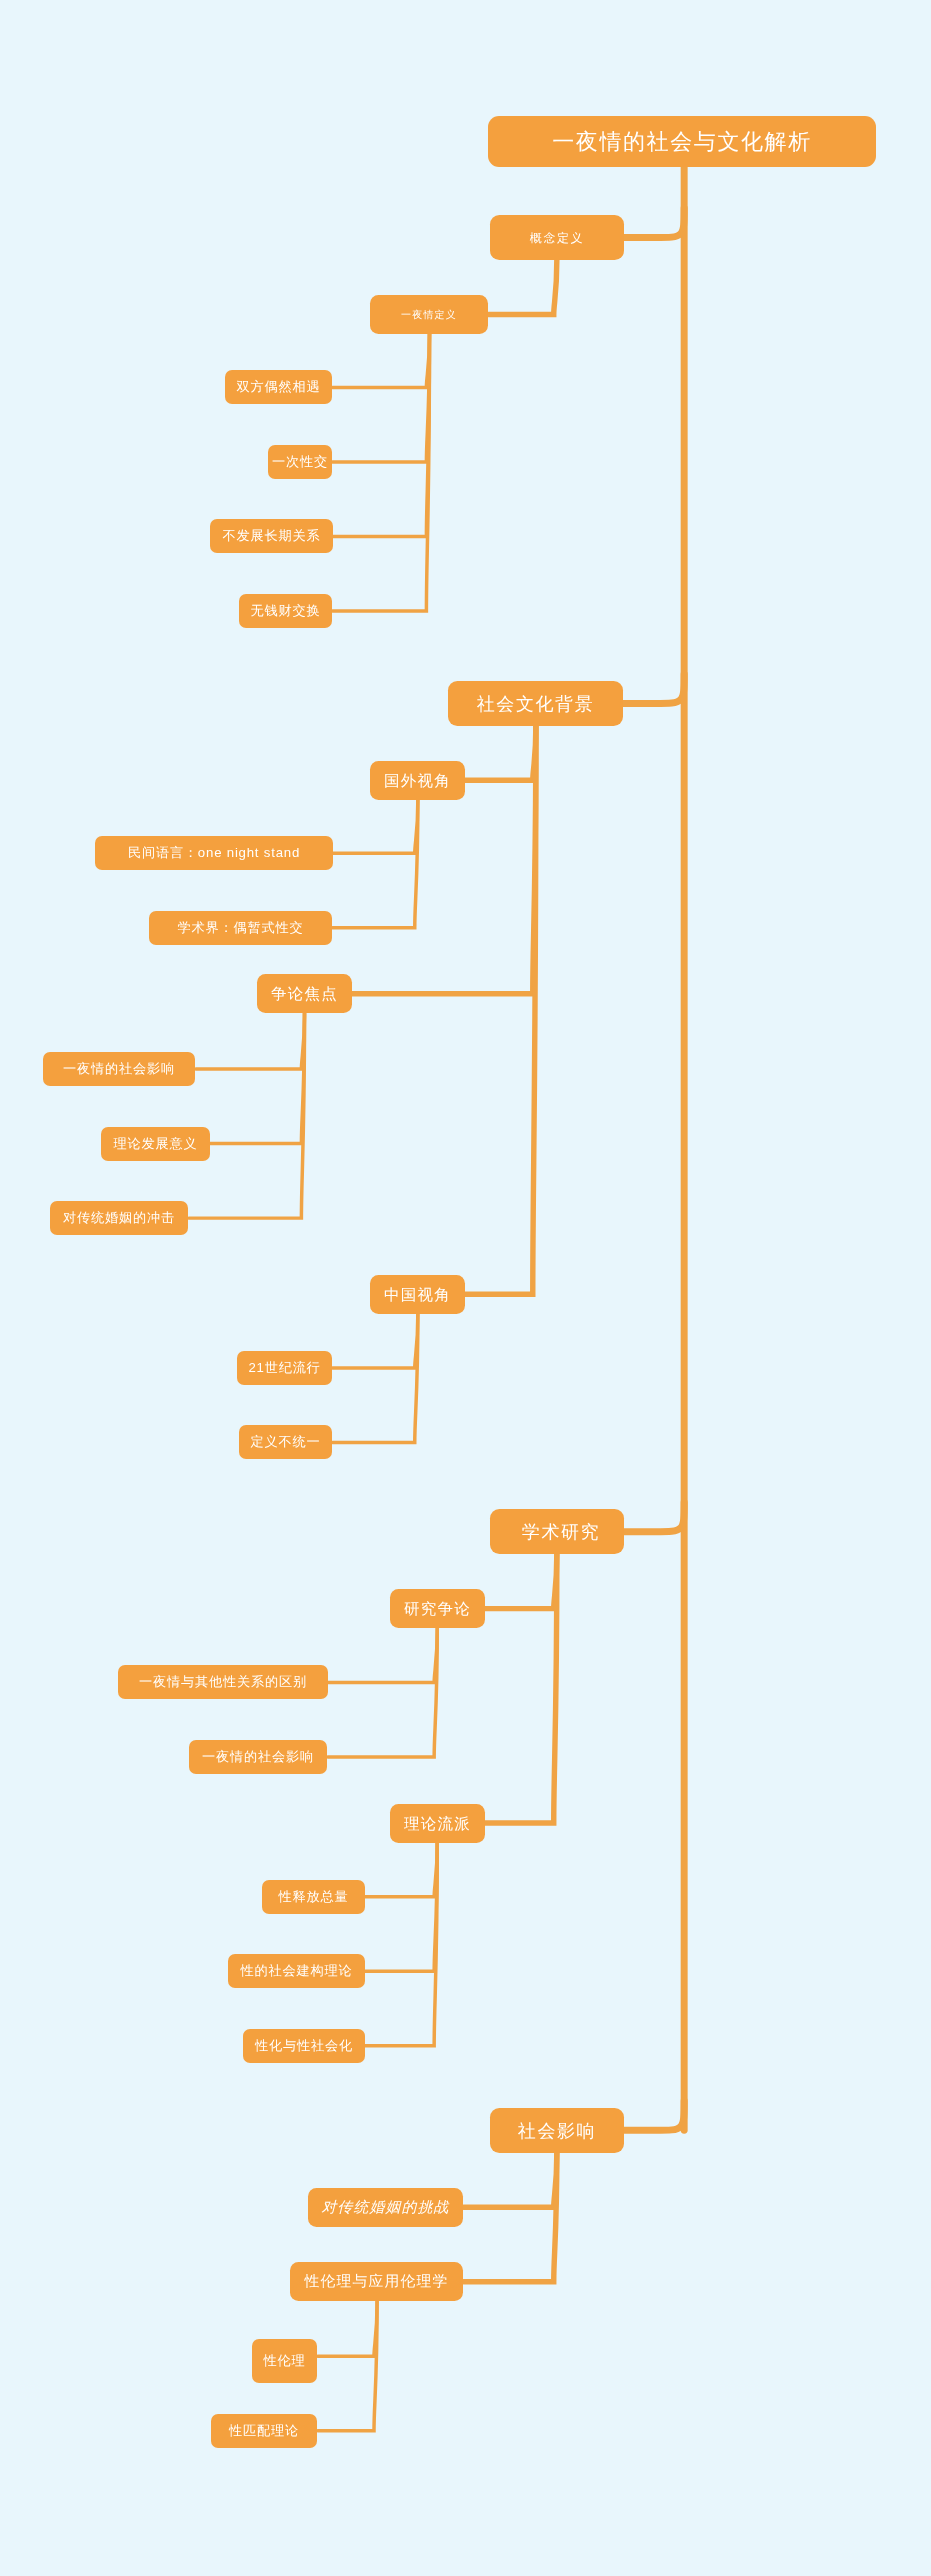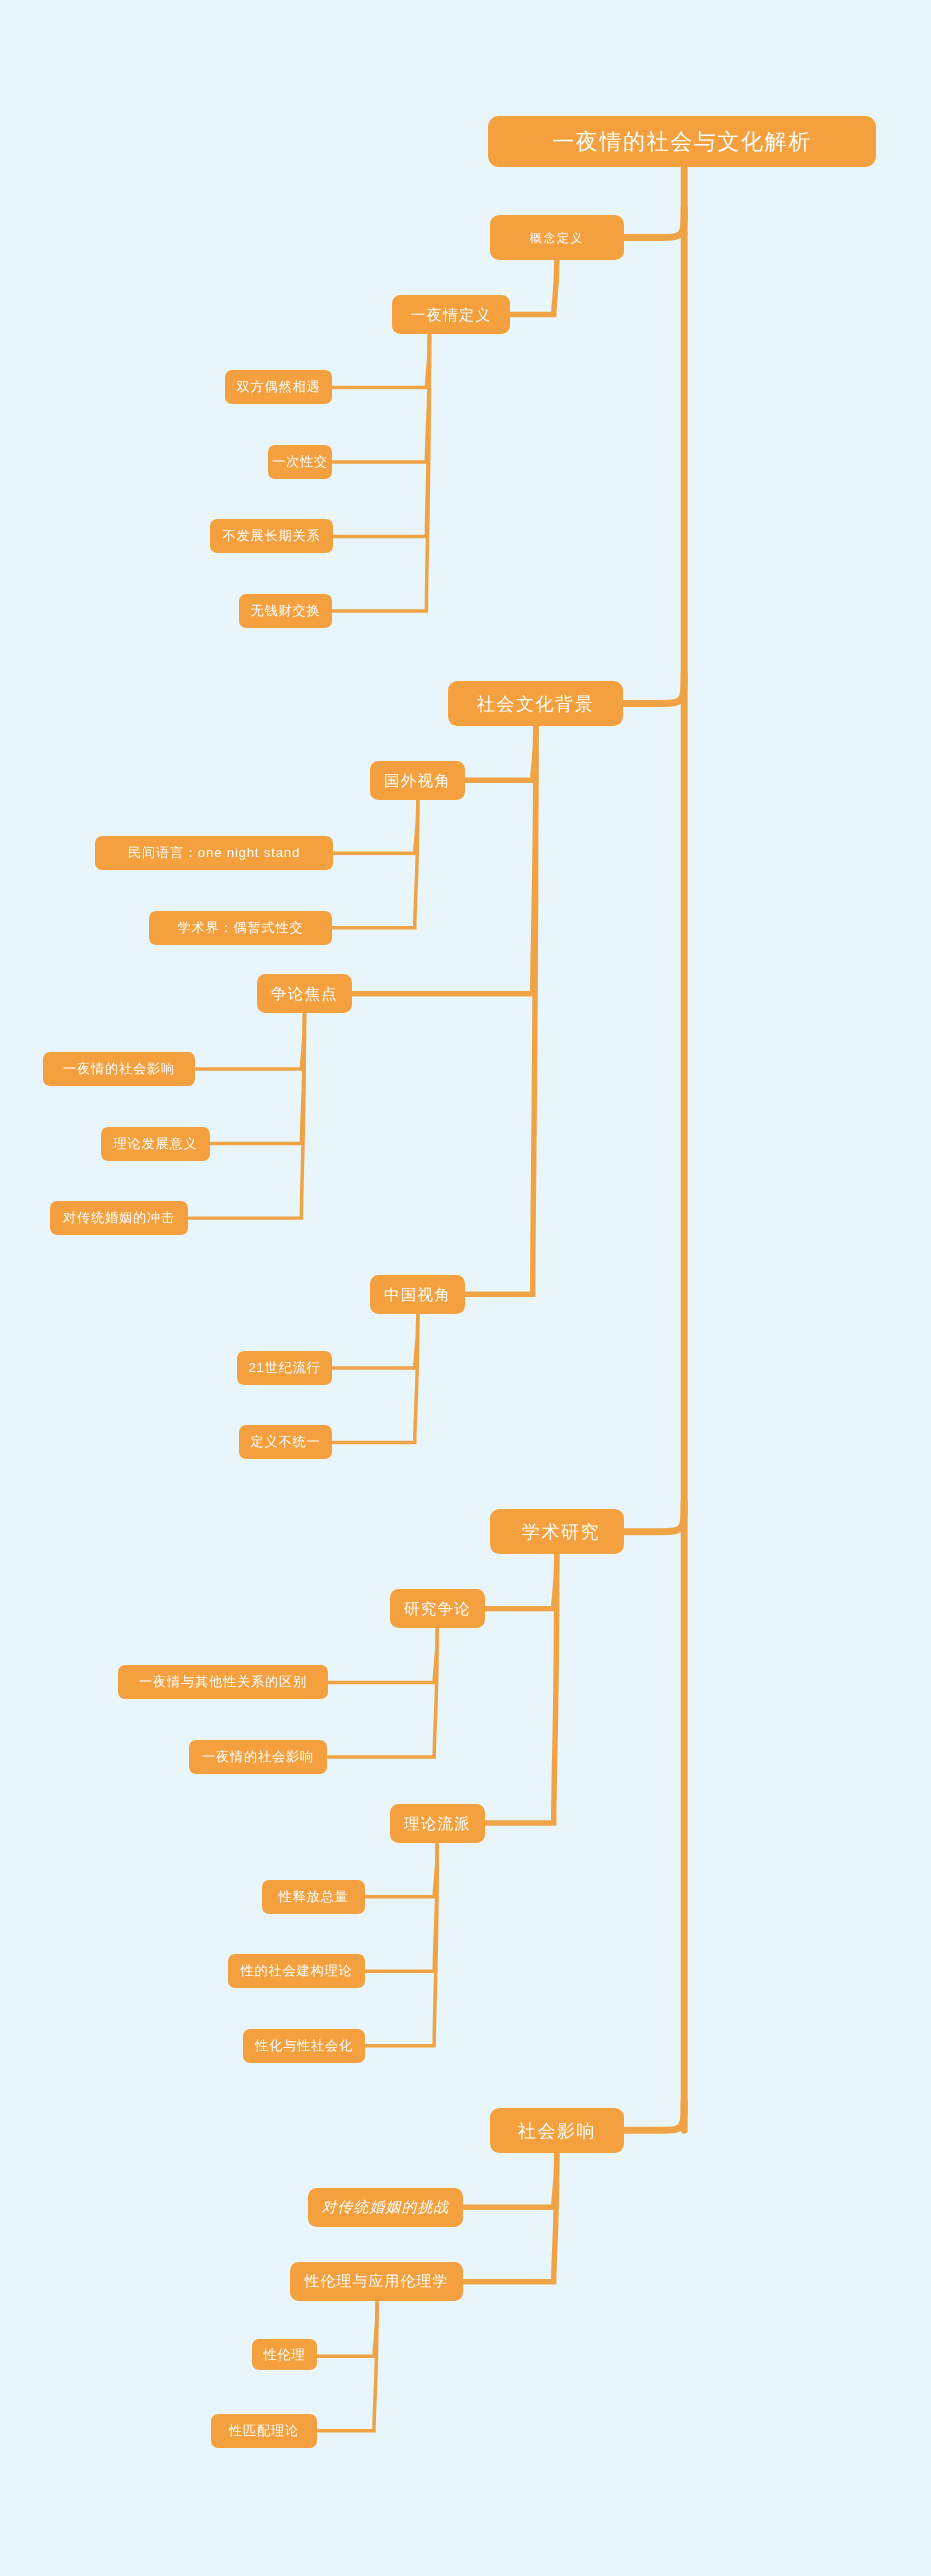--- a/index.html
+++ b/index.html
@@ -66,21 +66,21 @@
       <path d="M717 2773 C717 2875.92,713 2905.8,713 2939 L597 2939" fill="none" stroke="#f0a344" stroke-width="7" stroke-linecap="round"></path>
       <path d="M485.5 2964 C485.5 3008.02,481.5 3020.8,481.5 3035 L409 3035" fill="none" stroke="#f0a344" stroke-width="4.5" stroke-linecap="round"></path>
       <path d="M485.5 2964 C485.5 3067.54,481.5 3097.6,481.5 3131 L409 3131" fill="none" stroke="#f0a344" stroke-width="4.5" stroke-linecap="round"></path>
     </svg>
 <div class="node root" style="left: 488px; top: 116px; width: 388px; height: 51px; font-size: 22px; background: rgb(244, 160, 62); color: rgb(255, 255, 255);">
       <span>一夜情的社会与文化解析</span>
     </div>
     <div class="node lvl1" style="left: 490px; top: 215px; width: 134px; height: 45px; font-size: 12px; background: rgb(244, 160, 62); color: rgb(255, 255, 255);">
       <span>概念定义</span>
     </div>
-    <div class="node lvl2" style="left: 370px; top: 295px; width: 118px; height: 39px; font-size: 15px; background: rgb(244, 160, 62); color: rgb(255, 255, 255); margin-left: 22px;">
+    <div class="node lvl2" style="left: 370px; top: 295px; width: 118px; height: 39px; font-size: 10px; background: rgb(244, 160, 62); color: rgb(255, 255, 255);">
       <span>一夜情定义</span>
     </div>
     <div class="node lvl3" style="left: 225px; top: 370px; width: 107px; height: 34px; font-size: 13.2px; background: rgb(244, 160, 62); color: rgb(255, 255, 255);">
       <span>双方偶然相遇</span>
     </div>
     <div class="node lvl3" style="left: 268px; top: 445px; width: 64px; height: 34px; font-size: 13.2px; background: rgb(244, 160, 62); color: rgb(255, 255, 255);">
       <span>一次性交</span>
     </div>
     <div class="node lvl3" style="left: 210px; top: 519px; width: 123px; height: 34px; font-size: 13.2px; background: rgb(244, 160, 62); color: rgb(255, 255, 255);">
       <span>不发展长期关系</span>
@@ -147,20 +147,20 @@
     </div>
     <div class="node lvl1" style="left: 490px; top: 2108px; width: 134px; height: 45px; font-size: 18px; background: rgb(244, 160, 62); color: rgb(255, 255, 255);">
       <span>社会影响</span>
     </div>
     <div class="node lvl2" style="left: 308px; top: 2188px; width: 155px; height: 39px; font-size: 14.8px; background: rgb(244, 160, 62); color: rgb(255, 255, 255); font-style: italic;">
       <span>对传统婚姻的挑战</span>
     </div>
     <div class="node lvl2" style="left: 290px; top: 2262px; width: 173px; height: 39px; font-size: 14.8px; background: rgb(244, 160, 62); color: rgb(255, 255, 255);">
       <span>性伦理与应用伦理学</span>
     </div>
-    <div class="node lvl3" style="left: 252px; top: 2339px; width: 65px; height: 31px; font-size: 13.2px; background: rgb(244, 160, 62); color: rgb(255, 255, 255);">
+    <div class="node lvl3" style="left: 252px; top: 2339px; width: 65px; height: 44px; font-size: 13.2px; background: rgb(244, 160, 62); color: rgb(255, 255, 255);">
       <span>性伦理</span>
     </div>
     <div class="node lvl3" style="left: 211px; top: 2414px; width: 106px; height: 34px; font-size: 13.2px; background: rgb(244, 160, 62); color: rgb(255, 255, 255);">
       <span>性匹配理论</span>
     </div>
   </div>
 
 
 </body></html>

